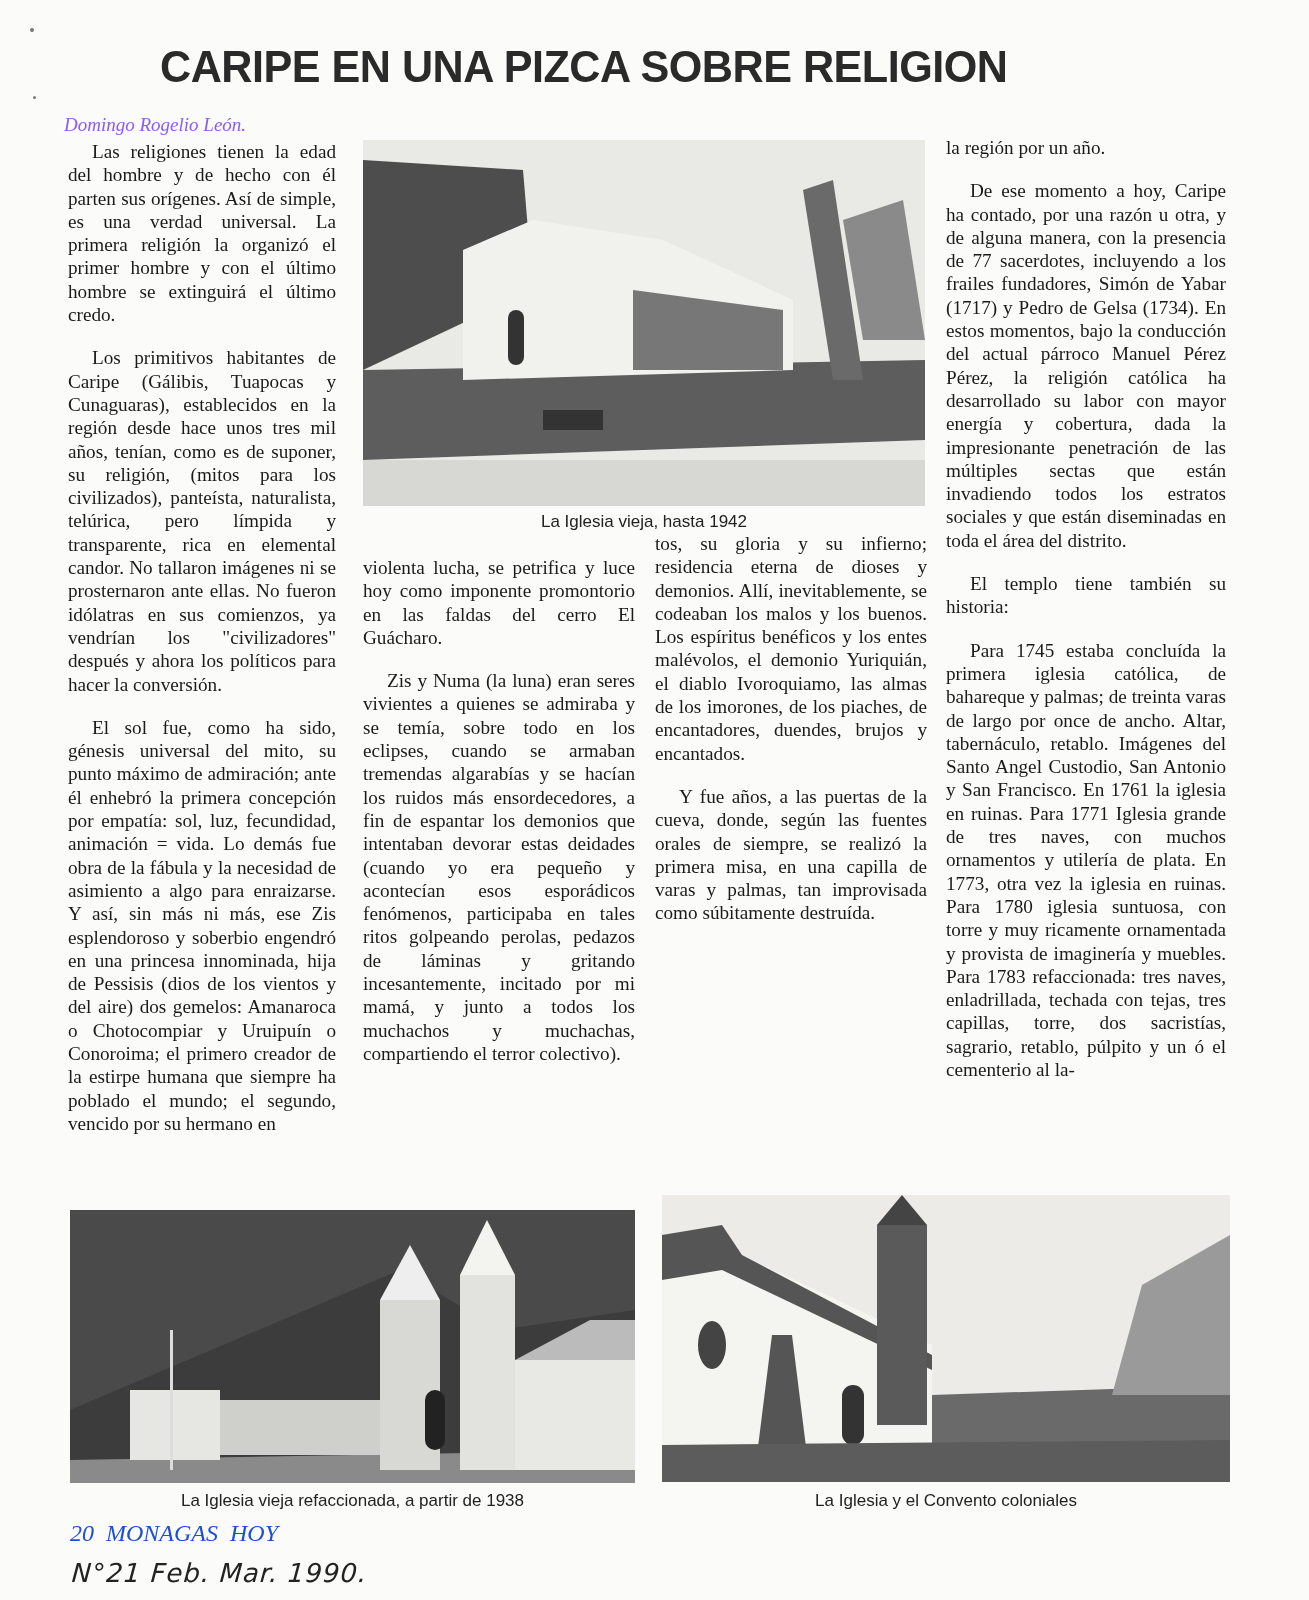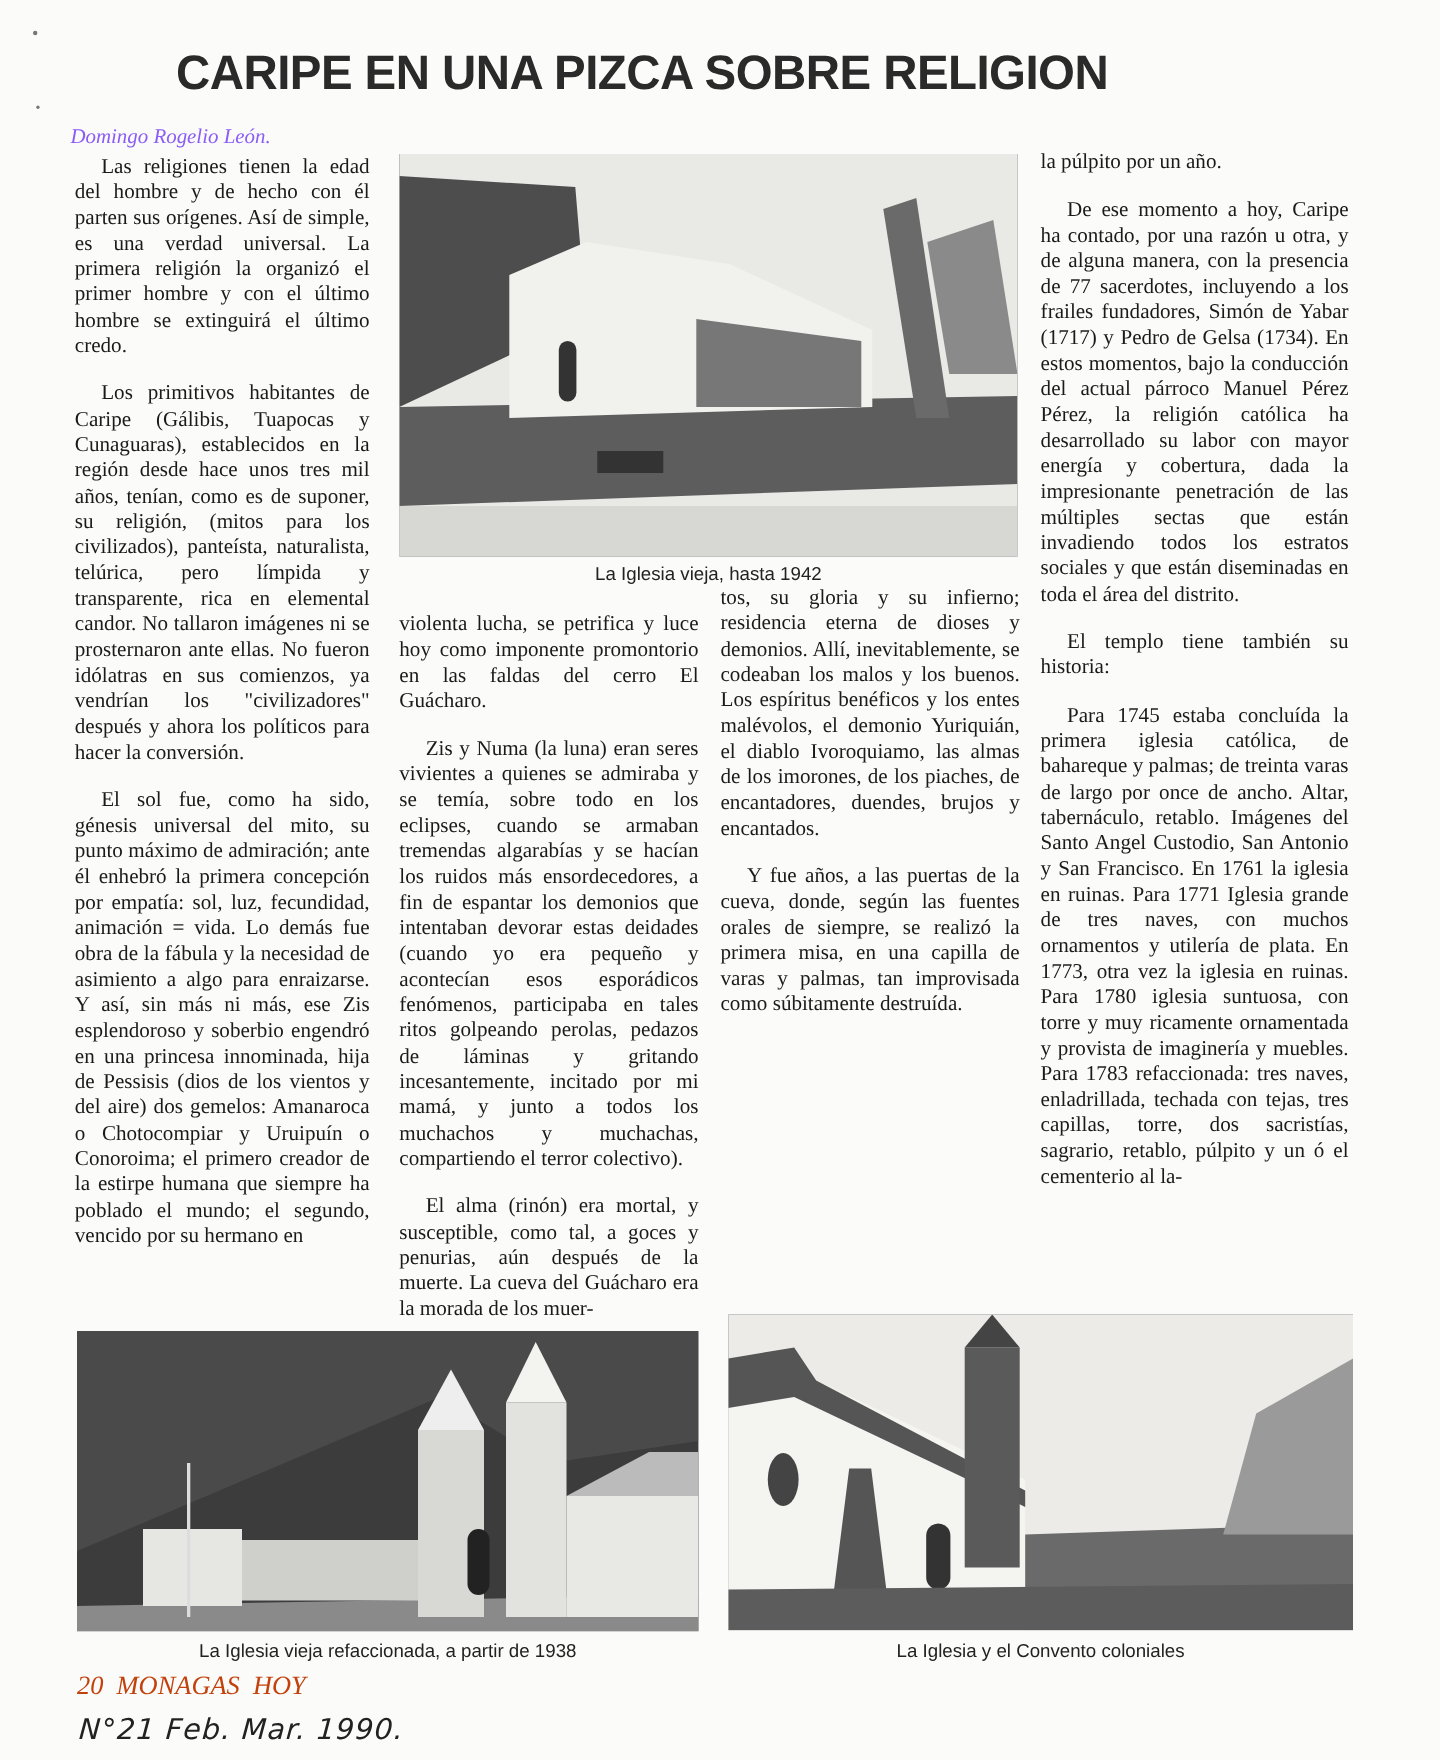--- a/index.html
+++ b/index.html
@@ -32,21 +32,21 @@
 
   .caption {
     position: absolute; font-family: "Liberation Sans", "DejaVu Sans", sans-serif;
     font-size: 17px; color: #222; text-align: center;
   }
   .cap1 { left: 363px; top: 512px; width: 562px; }
   .cap2 { left: 70px; top: 1491px; width: 565px; }
   .cap3 { left: 662px; top: 1491px; width: 568px; }
 
   .footer-page {
-    position: absolute; left: 70px; top: 1520px; font-style: italic; font-size: 24px; color: #c2410c;
+    position: absolute; left: 70px; top: 1520px; font-style: italic; font-size: 24px; color: #1d4ed8;
     word-spacing: 6px;
   }
   .handwritten {
     position: absolute; left: 72px; top: 1558px; font-family: "DejaVu Sans", sans-serif;
     font-size: 26px; color: #222; font-style: italic; letter-spacing: 1px; transform: skewX(-4deg);
   }
   .scanmark { position: absolute; width: 4px; height: 4px; background: #777; border-radius: 2px; }
 </style>
 </head>
 <body>
@@ -75,30 +75,29 @@
     <path d="M480 80 L540 60 L562 200 L500 200 Z" fill="#8a8a8a"></path>
     <rect x="180" y="270" width="60" height="20" fill="#333"></rect>
     <rect x="0" y="320" width="562" height="46" fill="#d7d7d3"></rect>
   </svg>
 </div>
 <div class="caption cap1">La Iglesia vieja, hasta 1942</div>
 
 <div class="col col2">
   <p class="noindent">violenta lucha, se petrifica y luce hoy como imponente promontorio en las faldas del cerro El Guácharo.</p>
   <p>Zis y Numa (la luna) eran seres vivientes a quienes se admiraba y se temía, sobre todo en los eclipses, cuando se armaban tremendas algarabías y se hacían los ruidos más ensordecedores, a fin de espantar los demonios que intentaban devorar estas deidades (cuando yo era pequeño y acontecían esos esporádicos fenómenos, participaba en tales ritos golpeando perolas, pedazos de láminas y gritando incesantemente, incitado por mi mamá, y junto a todos los muchachos y muchachas, compartiendo el terror colectivo).</p>
-  <p>El alma (rinón) era mortal, y susceptible, como tal, a goces y penurias, aún después de la muerte. La cueva del Guácharo era la morada de los muer-</p>
 </div>
 
 <div class="col col3">
   <p class="noindent">tos, su gloria y su infierno; residencia eterna de dioses y demonios. Allí, inevitablemente, se codeaban los malos y los buenos. Los espíritus benéficos y los entes malévolos, el demonio Yuriquián, el diablo Ivoroquiamo, las almas de los imorones, de los piaches, de encantadores, duendes, brujos y encantados.</p>
   <p>Y fue años, a las puertas de la cueva, donde, según las fuentes orales de siempre, se realizó la primera misa, en una capilla de varas y palmas, tan improvisada como súbitamente destruída.</p>
 </div>
 
 <div class="col col4">
-  <p class="noindent">la púlpito por un año.</p>
+  <p class="noindent">la región por un año.</p>
   <p>De ese momento a hoy, Caripe ha contado, por una razón u otra, y de alguna manera, con la presencia de 77 sacerdotes, incluyendo a los frailes fundadores, Simón de Yabar (1717) y Pedro de Gelsa (1734). En estos momentos, bajo la conducción del actual párroco Manuel Pérez Pérez, la religión católica ha desarrollado su labor con mayor energía y cobertura, dada la impresionante penetración de las múltiples sectas que están invadiendo todos los estratos sociales y que están diseminadas en toda el área del distrito.</p>
   <p>El templo tiene también su historia:</p>
   <p>Para 1745 estaba concluída la primera iglesia católica, de bahareque y palmas; de treinta varas de largo por once de ancho. Altar, tabernáculo, retablo. Imágenes del Santo Angel Custodio, San Antonio y San Francisco. En 1761 la iglesia en ruinas. Para 1771 Iglesia grande de tres naves, con muchos ornamentos y utilería de plata. En 1773, otra vez la iglesia en ruinas. Para 1780 iglesia suntuosa, con torre y muy ricamente ornamentada y provista de imaginería y muebles. Para 1783 refaccionada: tres naves, enladrillada, techada con tejas, tres capillas, torre, dos sacristías, sagrario, retablo, púlpito y un ó el cementerio al la-</p>
 </div>
 
 <div class="photo photo2">
   <svg viewBox="0 0 565 273" preserveAspectRatio="none">
     <rect width="565" height="273" fill="#3c3c3c"></rect>
     <path d="M0 0 L565 0 L565 100 L430 120 L330 60 L0 200 Z" fill="#4a4a4a"></path>
     <path d="M0 250 L565 240 L565 273 L0 273 Z" fill="#8a8a8a"></path>

